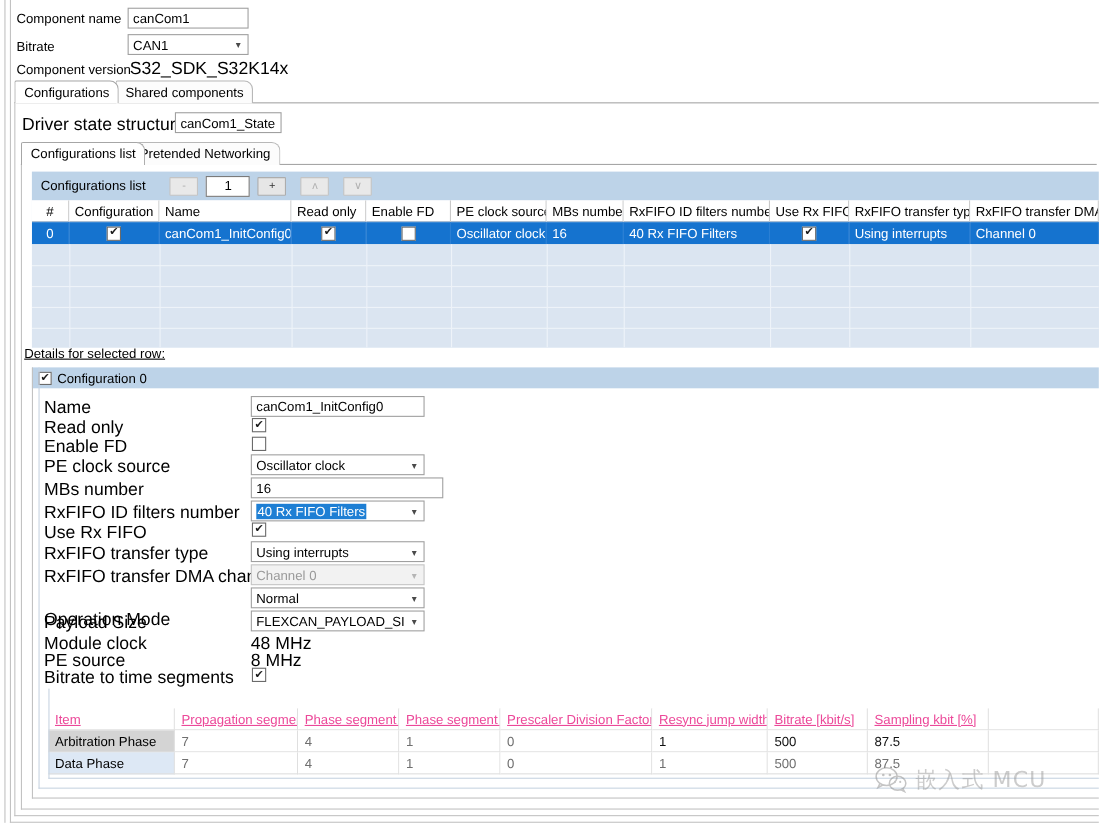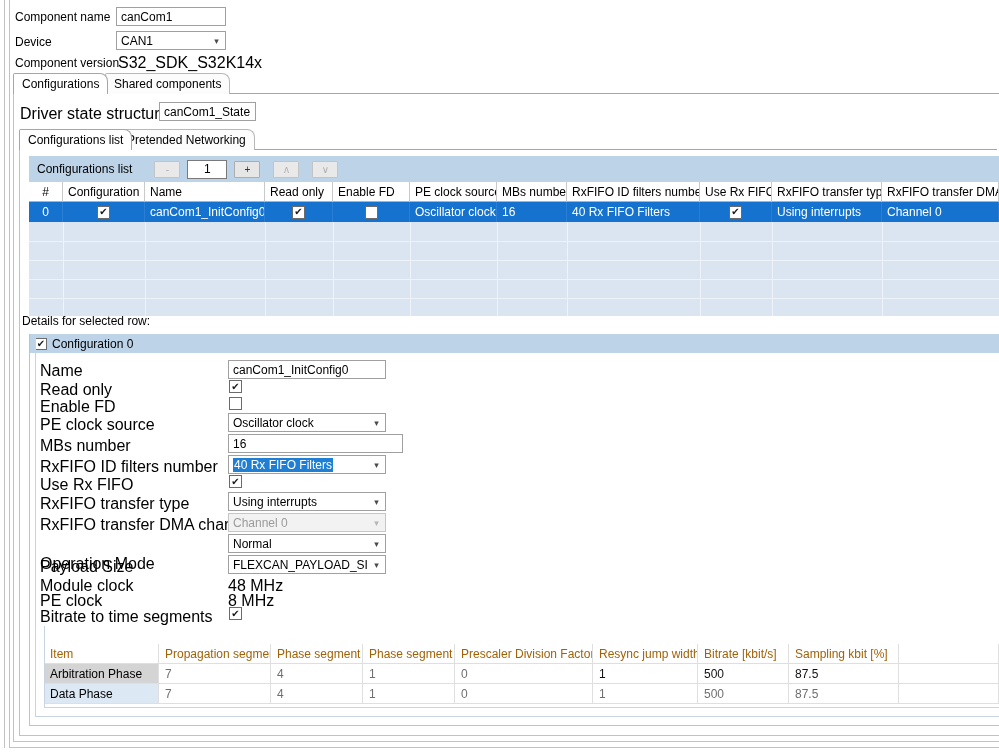--- a/index.html
+++ b/index.html
@@ -90,21 +90,21 @@
   .bt-head {
     position:absolute; background:#bdd3e8; display:flex; align-items:center;
     padding-left:6px; font-size:12px;
   }
   .bt { position:absolute; background:#fff; }
   .btcell {
     position:absolute; height:20px; display:flex; align-items:center;
     font-size:12px; padding-left:6px; overflow:hidden; white-space:nowrap;
     border-right:1px solid #dfdfdf; border-bottom:1px solid #dfdfdf;
   }
-  .btcell.hd { background:#fff; color:#a16207; }
+  .btcell.hd { background:#fff; color:#ec4899;text-decoration:underline; }
   .btcell.item-a { background:#d4d4d4; color:#000; font-weight:normal; }
   .btcell.item-d { background:#dde8f5; color:#000; }
   .btcell.v { color:#6f6f6f; background:#fff; }
 
   
   .vline { position:absolute; width:1px; background:#c2c2c2; }
   .hline { position:absolute; height:1px; background:#c2c2c2; }
 
   
   .watermark {
@@ -122,21 +122,21 @@
   <div class="vline" style="left:9px; top:0; height:748px;"></div>
   <div class="hline" style="left:9px; top:747px; width:990px;"></div>
 
   <div class="hdr">
     <div class="hdr-row" style="left:15px; top:6px;">
       <span class="hdr-label">Component name</span>
     </div>
     <div class="txtbox" style="position:absolute; left:116px; top:7px; width:110px;">canCom1</div>
 
     <div class="hdr-row" style="left:15px; top:31px;">
-      <span class="hdr-label">Device</span>
+      <span class="hdr-label">Bitrate</span>
     </div>
     <div class="combobox" style="position:absolute; left:116px; top:31px; width:110px;">
       <span class="combo-val">CAN1</span>
       <span class="arrow">▾</span>
     </div>
 
     <div class="hdr-row" style="left:15px; top:52px;">
       <span class="hdr-label">Component version</span>
     </div>
     <div class="fstatic" style="left:118px; top:54px;">S32_SDK_S32K14x</div>
@@ -217,21 +217,21 @@
         <div style="position:absolute;left:381px;top:0;width:1px;height:94px;background:#eef3f9;"></div>
         <div style="position:absolute;left:468px;top:0;width:1px;height:94px;background:#eef3f9;"></div>
         <div style="position:absolute;left:538px;top:0;width:1px;height:94px;background:#eef3f9;"></div>
         <div style="position:absolute;left:671px;top:0;width:1px;height:94px;background:#eef3f9;"></div>
         <div style="position:absolute;left:743px;top:0;width:1px;height:94px;background:#eef3f9;"></div>
         <div style="position:absolute;left:853px;top:0;width:1px;height:94px;background:#eef3f9;"></div>
       </div>
     </div>
   </div>
 
-  <div class="details-label" style="left:22px; top:314px;">Details for selected row:</div>
+  <div class="details-label" style="left:22px; top:314px;text-decoration:underline;">Details for selected row:</div>
 
   <div class="cfg-head" style="left:29px; top:334px; width:970px; height:19px;">
     <span class="chk checked" style="width:12px;height:12px;"></span>
     <span>Configuration 0</span>
   </div>
 
   <div class="fstatic" style="left:40px; top:362px;">Name</div>
   <div class="txtbox" style="position:absolute;left:228px; top:360px; width:158px;">canCom1_InitConfig0</div>
 
   <div class="fstatic" style="left:40px; top:381px;">Read only</div>
@@ -278,21 +278,21 @@
 
   <div class="fstatic" style="left:40px; top:558px;">Payload Size</div>
   <div class="combobox" style="position:absolute;left:228px; top:555px; width:158px;">
     <span class="combo-val">FLEXCAN_PAYLOAD_SIZE_8</span>
     <span class="arrow">▾</span>
   </div>
 
   <div class="fstatic" style="left:40px; top:577px;">Module clock</div>
   <div class="fstatic" style="left:228px; top:577px;">48 MHz</div>
 
-  <div class="fstatic" style="left:40px; top:592px;">PE clock</div>
+  <div class="fstatic" style="left:40px; top:592px;">PE source</div>
   <div class="fstatic" style="left:228px; top:592px;">8 MHz</div>
 
   <div class="fstatic" style="left:40px; top:608px;">Bitrate to time segments</div>
   <span class="chk checked" style="position:absolute;left:229px; top:607px;"></span>
 
 
   <div class="bt" style="left:44px; top:644px; width:955px; height:62px;">
 
     <div class="btcell hd" style="left:0px; top:0px; width:115px;">Item</div>
     <div class="btcell hd" style="left:115px; top:0px; width:112px;">Propagation segment</div>
@@ -329,14 +329,27 @@
   <div class="vline" style="left:44px; top:626px; height:82px; background:#c8d4e2;"></div>
   <div class="hline" style="left:35px; top:716px; width:964px; background:#c8d4e2;"></div>
   <div class="vline" style="left:35px; top:334px; height:383px; background:#c8d4e2;"></div>
   <div class="hline" style="left:29px; top:725px; width:970px; background:#c2c2c2;"></div>
   <div class="vline" style="left:29px; top:334px; height:392px; background:#c2c2c2;"></div>
   <div class="hline" style="left:19px; top:735px; width:980px; background:#c2c2c2;"></div>
   <div class="vline" style="left:19px; top:149px; height:587px; background:#c2c2c2;"></div>
   <div class="vline" style="left:13px; top:93px; height:649px; background:#c2c2c2;"></div>
   <div class="hline" style="left:13px; top:741px; width:986px; background:#c2c2c2;"></div>
 
+  <div class="watermark" style="left:795px; top:695px;">
+    <svg width="30" height="26" viewBox="0 0 30 26">
+      <ellipse cx="11" cy="10" rx="9.5" ry="8" fill="none" stroke="#8c8c8c" stroke-width="1.4"></ellipse>
+      <path d="M5 16 L3.2 20 L7.6 17.6" fill="none" stroke="#8c8c8c" stroke-width="1.4"></path>
+      <circle cx="8" cy="8.5" r="1.2" fill="#8c8c8c"></circle>
+      <circle cx="14" cy="8.5" r="1.2" fill="#8c8c8c"></circle>
+      <ellipse cx="21" cy="16" rx="7.5" ry="6.3" fill="none" stroke="#8c8c8c" stroke-width="1.4"></ellipse>
+      <path d="M25.5 20.5 L27.2 23.6 L23.6 21.8" fill="none" stroke="#8c8c8c" stroke-width="1.4"></path>
+      <circle cx="18.6" cy="14.8" r="0.95" fill="#8c8c8c"></circle>
+      <circle cx="23.4" cy="14.8" r="0.95" fill="#8c8c8c"></circle>
+    </svg>
+    <span class="wm-text">嵌入式 MCU</span>
+  </div>
 
 </div>
 
 </body></html>

